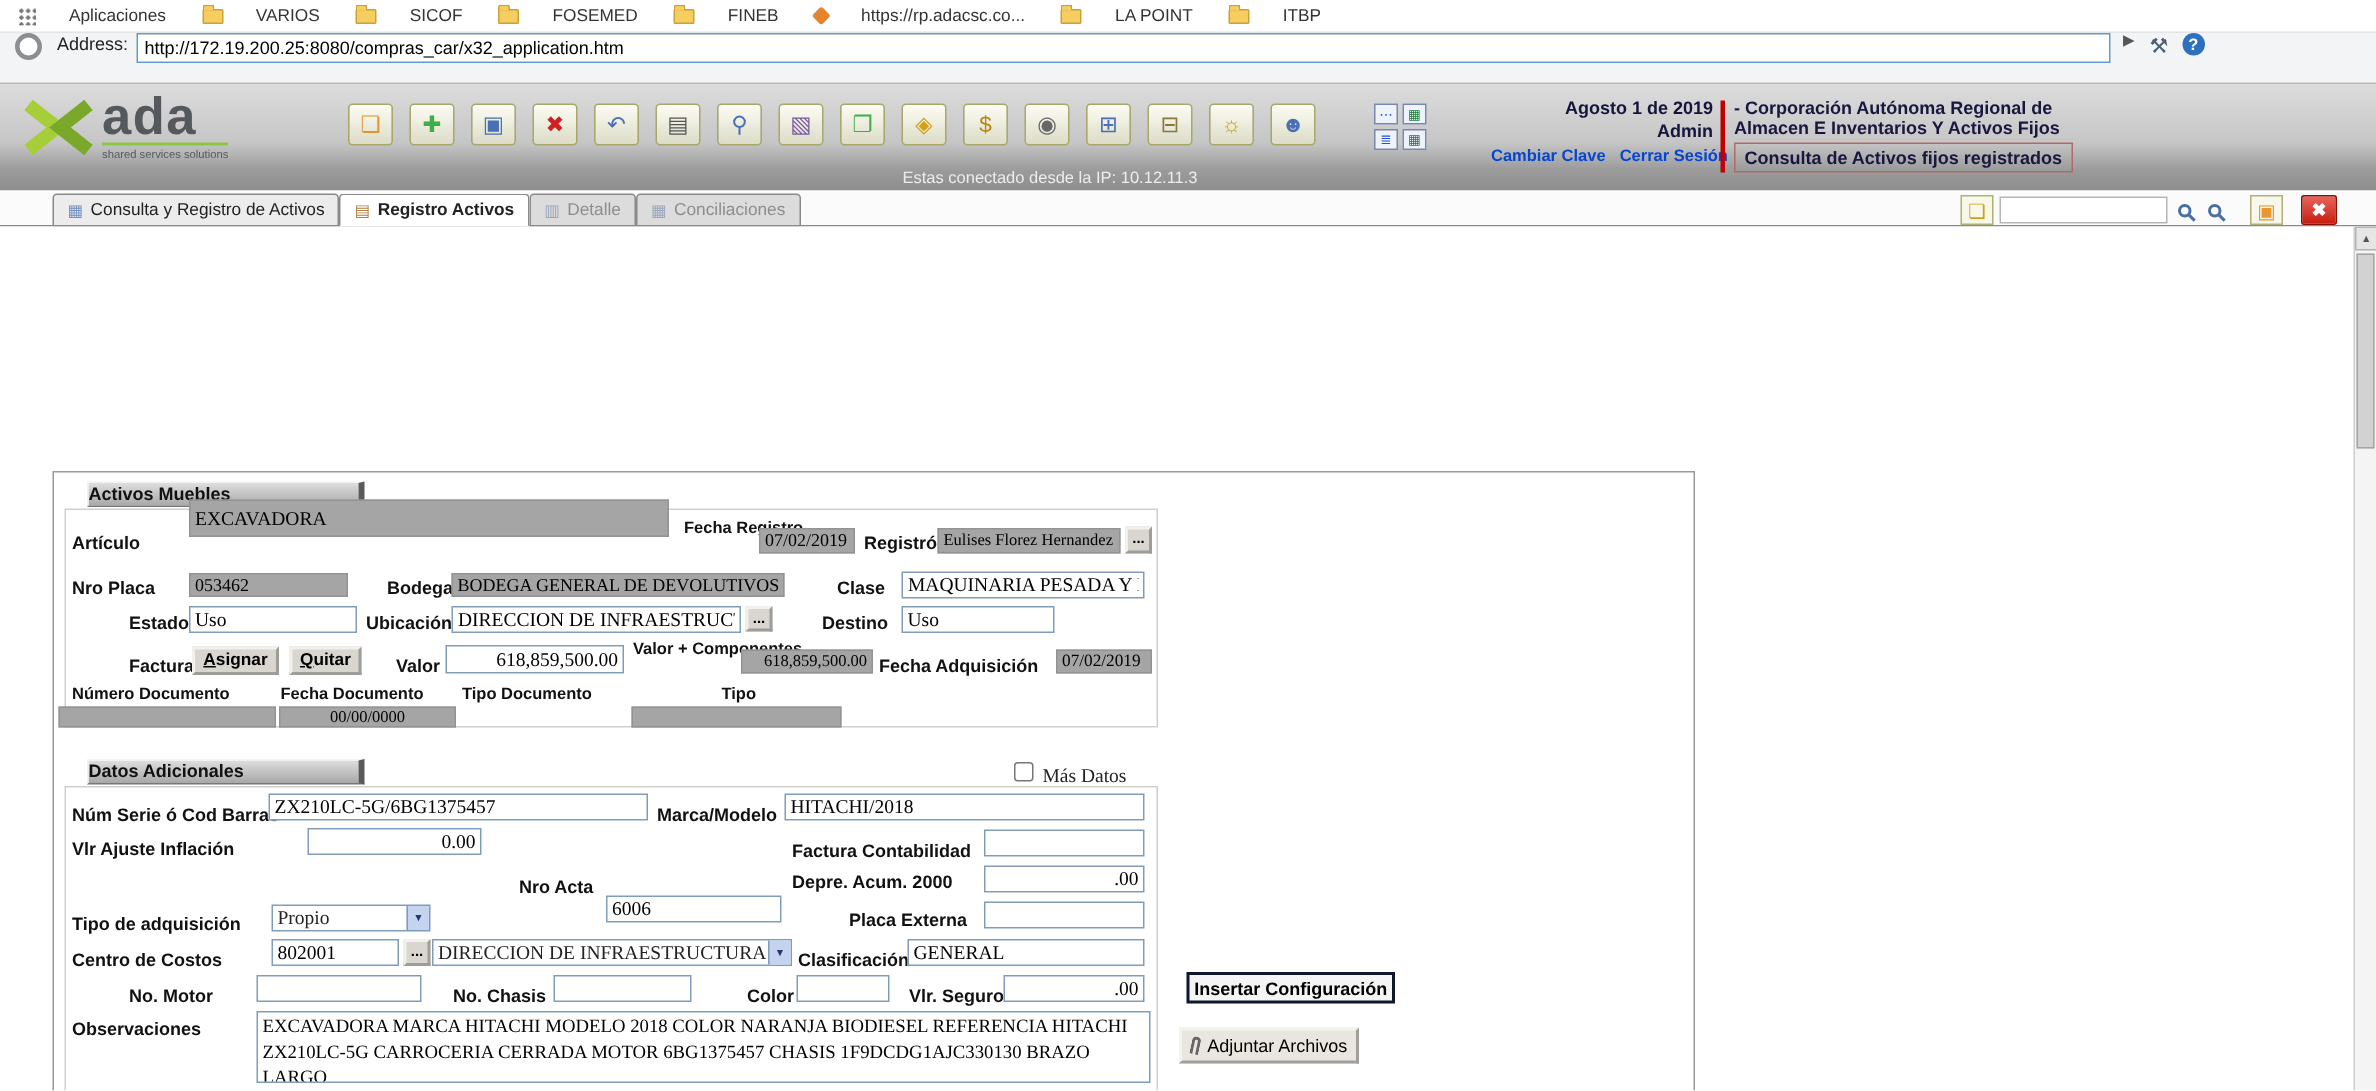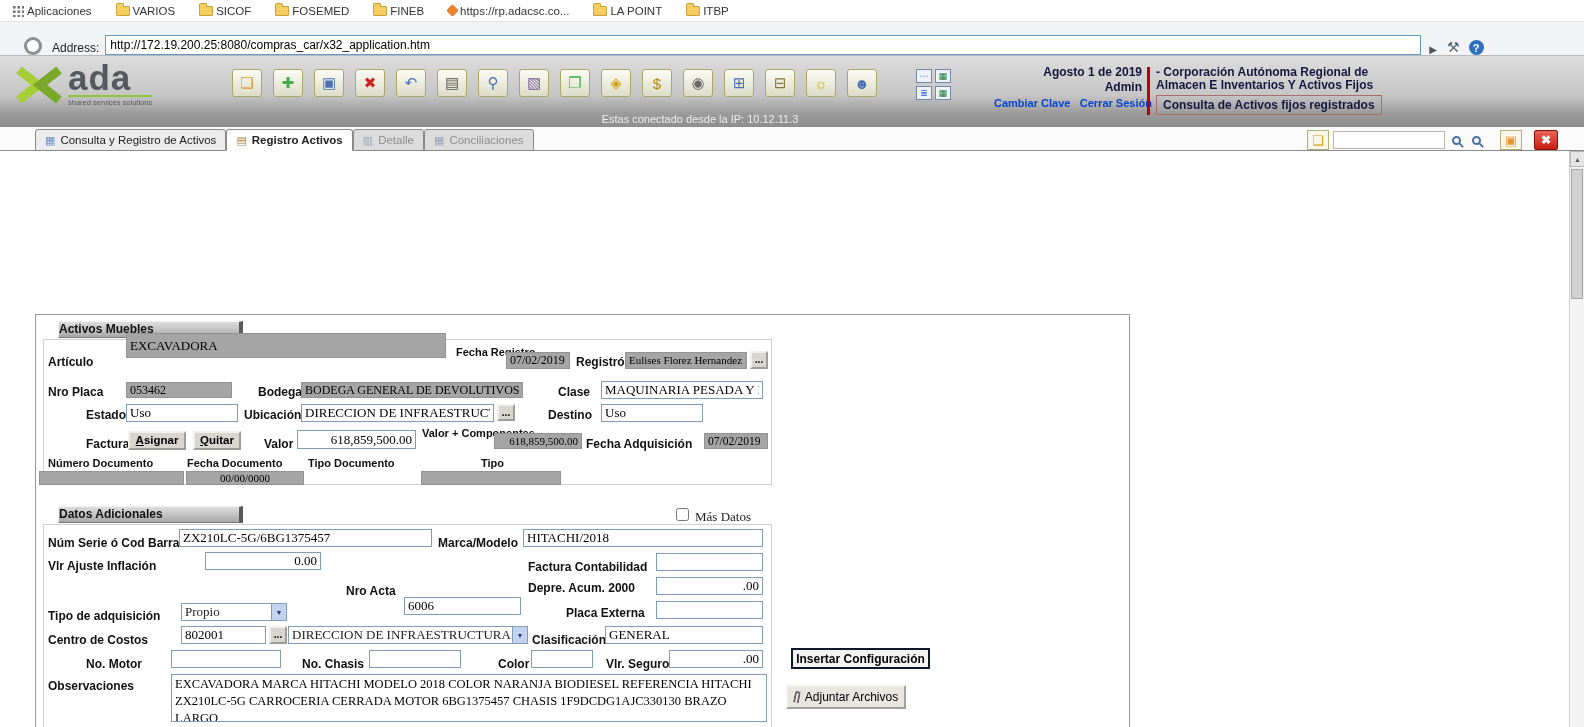--- a/index.html
+++ b/index.html
@@ -1,30 +1,30 @@
 <!DOCTYPE html>
 <html><head>
 <meta charset="utf-8">
 <style>
 *{margin:0;padding:0;box-sizing:border-box}
 body{font-family:"Liberation Sans","DejaVu Sans",sans-serif;font-size:12px;color:#222;background:#fff}
 #app{position:relative;width:1584px;height:727px;background:#fff;overflow:hidden}
 
 
 #bookmarks-bar{position:absolute;left:0;top:0;width:1584px;height:22px;background:#fff;border-bottom:1px solid #e4e4e4;display:flex;align-items:center;padding-left:12px}
-.bm{display:inline-flex;align-items:center;gap:3px;margin-right:24px;cursor:pointer;white-space:nowrap}
+.bm{display:inline-flex;align-items:center;gap:22px;margin-right:24px;cursor:pointer;white-space:nowrap}
 .bm-label{font-size:11.5px;color:#333}
 .grid-ico{width:12px;height:12px;position:relative;display:inline-block}
 .grid-ico::before{content:"";position:absolute;inset:0;background:radial-gradient(circle,#777 1.3px,transparent 1.5px) 0 0/4.5px 4.5px}
 .folder-ico{width:14px;height:10px;background:#f6cd5f;border:1px solid #caa23c;border-radius:1px;position:relative;display:inline-block}
 .folder-ico::before{content:"";position:absolute;left:-1px;top:-4px;width:6px;height:3px;background:#f6cd5f;border:1px solid #caa23c;border-bottom:none;border-radius:2px 2px 0 0}
 .page-ico{width:9px;height:9px;background:#e8832d;transform:rotate(45deg);border-radius:2px;display:inline-block}
 
 
-#address-bar{position:absolute;left:0;top:22px;width:1584px;height:34px;background:#f3f4f5;border-bottom:1px solid #b9b9b9;display:flex;align-items:flex-end;padding-left:24px}
+#address-bar{position:absolute;left:0;top:22px;width:1584px;height:34px;background:#f3f4f5;border-bottom:1px solid #b9b9b9;display:flex;align-items:flex-start;padding-left:10px}
 .nav-circle{width:18px;height:18px;border:3px solid #8b8f93;border-radius:50%;margin-right:10px;background:#fff}
 .addr-label{font-size:12px;color:#222;margin-right:6px}
 .addr-input{width:1316px;height:20px;border:1px solid #639ace;background:#fff;font-size:12px;padding:0 4px;font-family:"Liberation Sans",sans-serif}
 .go-btn{margin-left:8px;font-size:10px;color:#555;cursor:pointer}
 .tools-ico{margin-left:10px;font-size:14px;color:#4b5f75;cursor:pointer}
 .help-ico{margin-left:9px;width:15px;height:15px;border-radius:50%;background:#2e6fc0;color:#fff;font-size:11px;font-weight:bold;display:inline-flex;align-items:center;justify-content:center;cursor:pointer}
 
 
 #app-header{position:absolute;left:0;top:56px;width:1584px;height:71px;background:linear-gradient(180deg,#dcdcdc 0%,#c6c6c6 55%,#9c9c9c 80%,#8d8d8d 100%)}
 #logo{position:absolute;left:16px;top:6px;display:flex;align-items:center;gap:6px}

